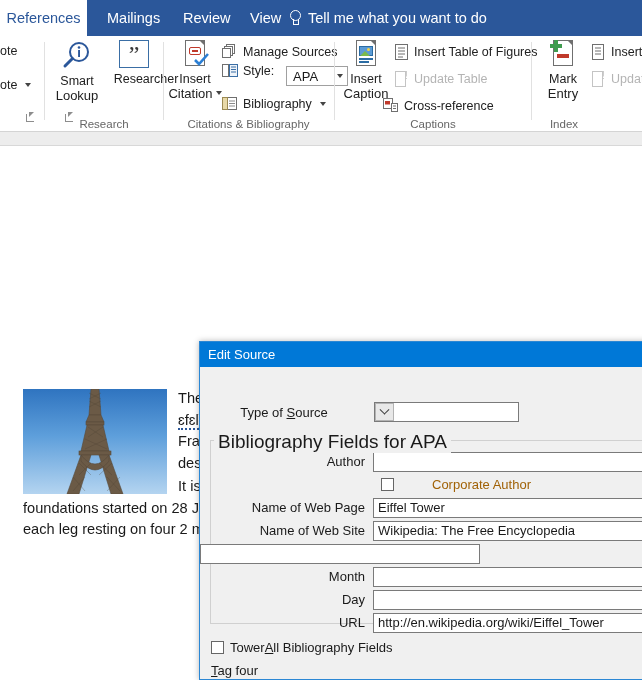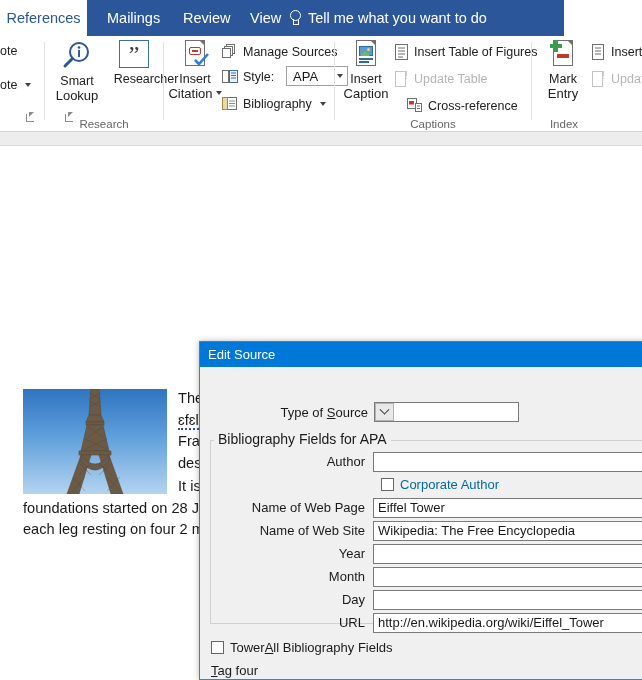--- a/index.html
+++ b/index.html
@@ -8,21 +8,21 @@
     width: 642px; height: 680px;
     position: relative;
     overflow: hidden;
     background: #ffffff;
     font-family: "Liberation Sans", sans-serif;
     -webkit-font-smoothing: antialiased;
   }
 
   
   .tabbar {
-    position:absolute; left:0; top:0; width:564px; height:36px;
+    position:absolute; left:0; top:0; width:642px; height:36px;
     background:#2b579a;
   }
   .tab {
     position:absolute; top:0; height:36px;
     display:flex; align-items:center; justify-content:center;
     color:#ffffff; font-size:14.5px; padding:0 14px;
     cursor:default; white-space:nowrap;
   }
   .tab.active {
     background:#ffffff; color:#2b579a;
@@ -170,21 +170,21 @@
     background:#f0f0f0; border:1px solid #2b87d4;
     box-shadow:0 0 6px rgba(0,0,0,.28);
   }
   .dlg-title {
     height:25px; background:#0078d7; color:#ffffff;
     display:flex; align-items:center; padding-left:8px;
     font-size:13px;
   }
   .dlg-body { position:relative; padding:0; }
   .lbl-right {
-    text-align:right; font-size:13px; color:#1a1a1a; white-space:nowrap;
+    text-align:center; font-size:13px; color:#1a1a1a; white-space:nowrap;
   }
   .u { text-decoration:underline; }
 
   .combo {
     position:absolute; left:174px; top:35px;
     width:145px; height:20px; border:1px solid #7a7a7a; background:#fff;
     display:flex; align-items:center;
   }
   .combo .sel {
     flex:1; height:16px; margin:1px; background:#0078d7; color:#fff;
@@ -199,40 +199,40 @@
     width:7px;height:7px;border-right:1.4px solid #3a3a3a;
     border-bottom:1.4px solid #3a3a3a; transform:rotate(45deg) translate(-2px,-2px);
   }
 
   .fieldset-box {
     position:absolute; left:10px; top:73px; width:560px; height:184px;
     border:1px solid #d0d0d0; background:#f0f0f0;
   }
   .fieldset-legend {
     position:absolute; left:14px; top:64px; background:#f0f0f0;
-    padding:0 4px; font-size:14px; color:#1a1a1a; z-index:2;
+    padding:0 4px; font-size:19px; color:#1a1a1a; z-index:2;
   }
 
   .frow { position:absolute; left:0; height:21px; display:flex; align-items:center; }
   .frow .flabel { width:173px; text-align:right; padding-right:8px;
     font-size:13px; color:#1a1a1a; white-space:nowrap; }
   .frow .finput {
     width:280px; height:20px; border:1px solid #7a7a7a; background:#ffffff;
     font-size:13px; color:#1a1a1a; display:flex; align-items:center;
     padding-left:4px; white-space:nowrap; overflow:hidden;
   }
 
   .corp-row {
     position:absolute; left:0; height:21px; display:flex; align-items:center;
   }
   .cbox {
     width:13px; height:13px; border:1px solid #666; background:#fff;
     display:inline-block; margin-right:6px;
   }
-  .corp-text { font-size:13px; color:#0369a1; white-space:nowrap; }
+  .corp-text { font-size:13px; color:#a16207; white-space:nowrap;margin-left:32px; }
 
   .showall {
     position:absolute; left:11px; top:273px; display:flex; align-items:center;
     font-size:13px; color:#1a1a1a; white-space:nowrap;
   }
   .tagname-lbl {
     position:absolute; left:11px; top:296px; font-size:13px; color:#1a1a1a;
   }
 </style>
 </head>
@@ -315,21 +315,21 @@
 
     <div class="smallitem" style="left:58px;top:8px;">
       <svg width="16" height="15" viewBox="0 0 16 15">
         <rect x="4.5" y="0.5" width="8" height="9" fill="#fff" stroke="#6f6f6f"></rect>
         <rect x="2.5" y="2.5" width="8" height="9" fill="#fff" stroke="#6f6f6f"></rect>
         <rect x="0.5" y="4.5" width="8" height="9" fill="#fff" stroke="#6f6f6f"></rect>
       </svg>
       <span>Manage Sources</span>
     </div>
 
-    <div class="smallitem" style="left:58px;top:33px;">
+    <div class="smallitem" style="left:58px;top:27px;">
       <svg width="16" height="15" viewBox="0 0 16 15">
         <rect x="0.5" y="1.5" width="6" height="12" fill="#fff" stroke="#6f6f6f"></rect>
         <rect x="7.5" y="1.5" width="8" height="12" fill="#eef3f9" stroke="#3a6ea5"></rect>
         <line x1="9" y1="4" x2="14" y2="4" stroke="#3a6ea5" stroke-width="1"></line>
         <line x1="9" y1="6.5" x2="14" y2="6.5" stroke="#3a6ea5" stroke-width="1"></line>
         <line x1="9" y1="9" x2="14" y2="9" stroke="#3a6ea5" stroke-width="1"></line>
       </svg>
       <span>Style:</span>
     </div>
     <div class="styleselect" style="left:122px;top:30px;width:62px;">
@@ -342,20 +342,21 @@
         <rect x="5.5" y="1.5" width="9" height="12" fill="#fff" stroke="#6f6f6f"></rect>
         <rect x="0.5" y="1.5" width="5" height="12" fill="#e8d9a8" stroke="#9c8a52"></rect>
         <line x1="7" y1="5" x2="13" y2="5" stroke="#8a8a8a" stroke-width="1"></line>
         <line x1="7" y1="7.5" x2="13" y2="7.5" stroke="#8a8a8a" stroke-width="1"></line>
         <line x1="7" y1="10" x2="13" y2="10" stroke="#8a8a8a" stroke-width="1"></line>
       </svg>
       <span>Bibliography</span>
       <span class="caret-dn"></span>
     </div>
 
+    <div class="gname">Citations &amp; Bibliography</div>
   </div>
 
   <div class="rsep" style="left:334px;"></div>
 
   <div class="rgroup" style="left:335px;width:196px;">
     <div class="bigbtn" style="left:2px;">
       <div class="docicon">
         <div class="page"></div>
           <div class="fold"></div>
         <div style="position:absolute;left:6px;top:6px;width:14px;height:10px;background:#5b9bd5;border:1px solid #2b6ca3;"></div>
@@ -380,21 +381,21 @@
     </div>
 
     <div class="smallitem disabled" style="left:60px;top:35px;">
       <svg width="14" height="16" viewBox="0 0 14 16">
         <rect x="0.5" y="0.5" width="10" height="15" fill="#fff" stroke="#c4c4c4"></rect>
         <text x="10" y="8" font-size="10" fill="#c4c4c4" font-family="Liberation Sans">!</text>
       </svg>
       <span>Update Table</span>
     </div>
 
-    <div class="smallitem" style="left:72px;top:62px;">
+    <div class="smallitem" style="left:48px;top:62px;">
       <svg width="16" height="15" viewBox="0 0 16 15">
         <rect x="0.5" y="0.5" width="9" height="10" fill="#fff" stroke="#6f6f6f"></rect>
         <rect x="2" y="3" width="5" height="3.5" fill="#c0392b"></rect>
         <rect x="8.5" y="5.5" width="6" height="8" fill="#fff" stroke="#6f6f6f"></rect>
         <line x1="10" y1="8" x2="13" y2="8" stroke="#6f6f6f"></line>
         <line x1="10" y1="10.5" x2="13" y2="10.5" stroke="#6f6f6f"></line>
       </svg>
       <span>Cross-reference</span>
     </div>
 
@@ -551,21 +552,20 @@
     </div>
 
     <div class="frow" style="top:153px;">
       <div class="flabel">Name of Web Site</div>
       <div class="finput">
           <span>Wikipedia: The Free Encyclopedia</span>
         </div>
     </div>
 
     <div class="frow" style="top:176px;">
-      <div class="flabel">Year</div>
       <div class="finput">
           <span></span>
         </div>
     </div>
 
     <div class="frow" style="top:199px;">
       <div class="flabel">Month</div>
       <div class="finput">
           <span></span>
         </div>

